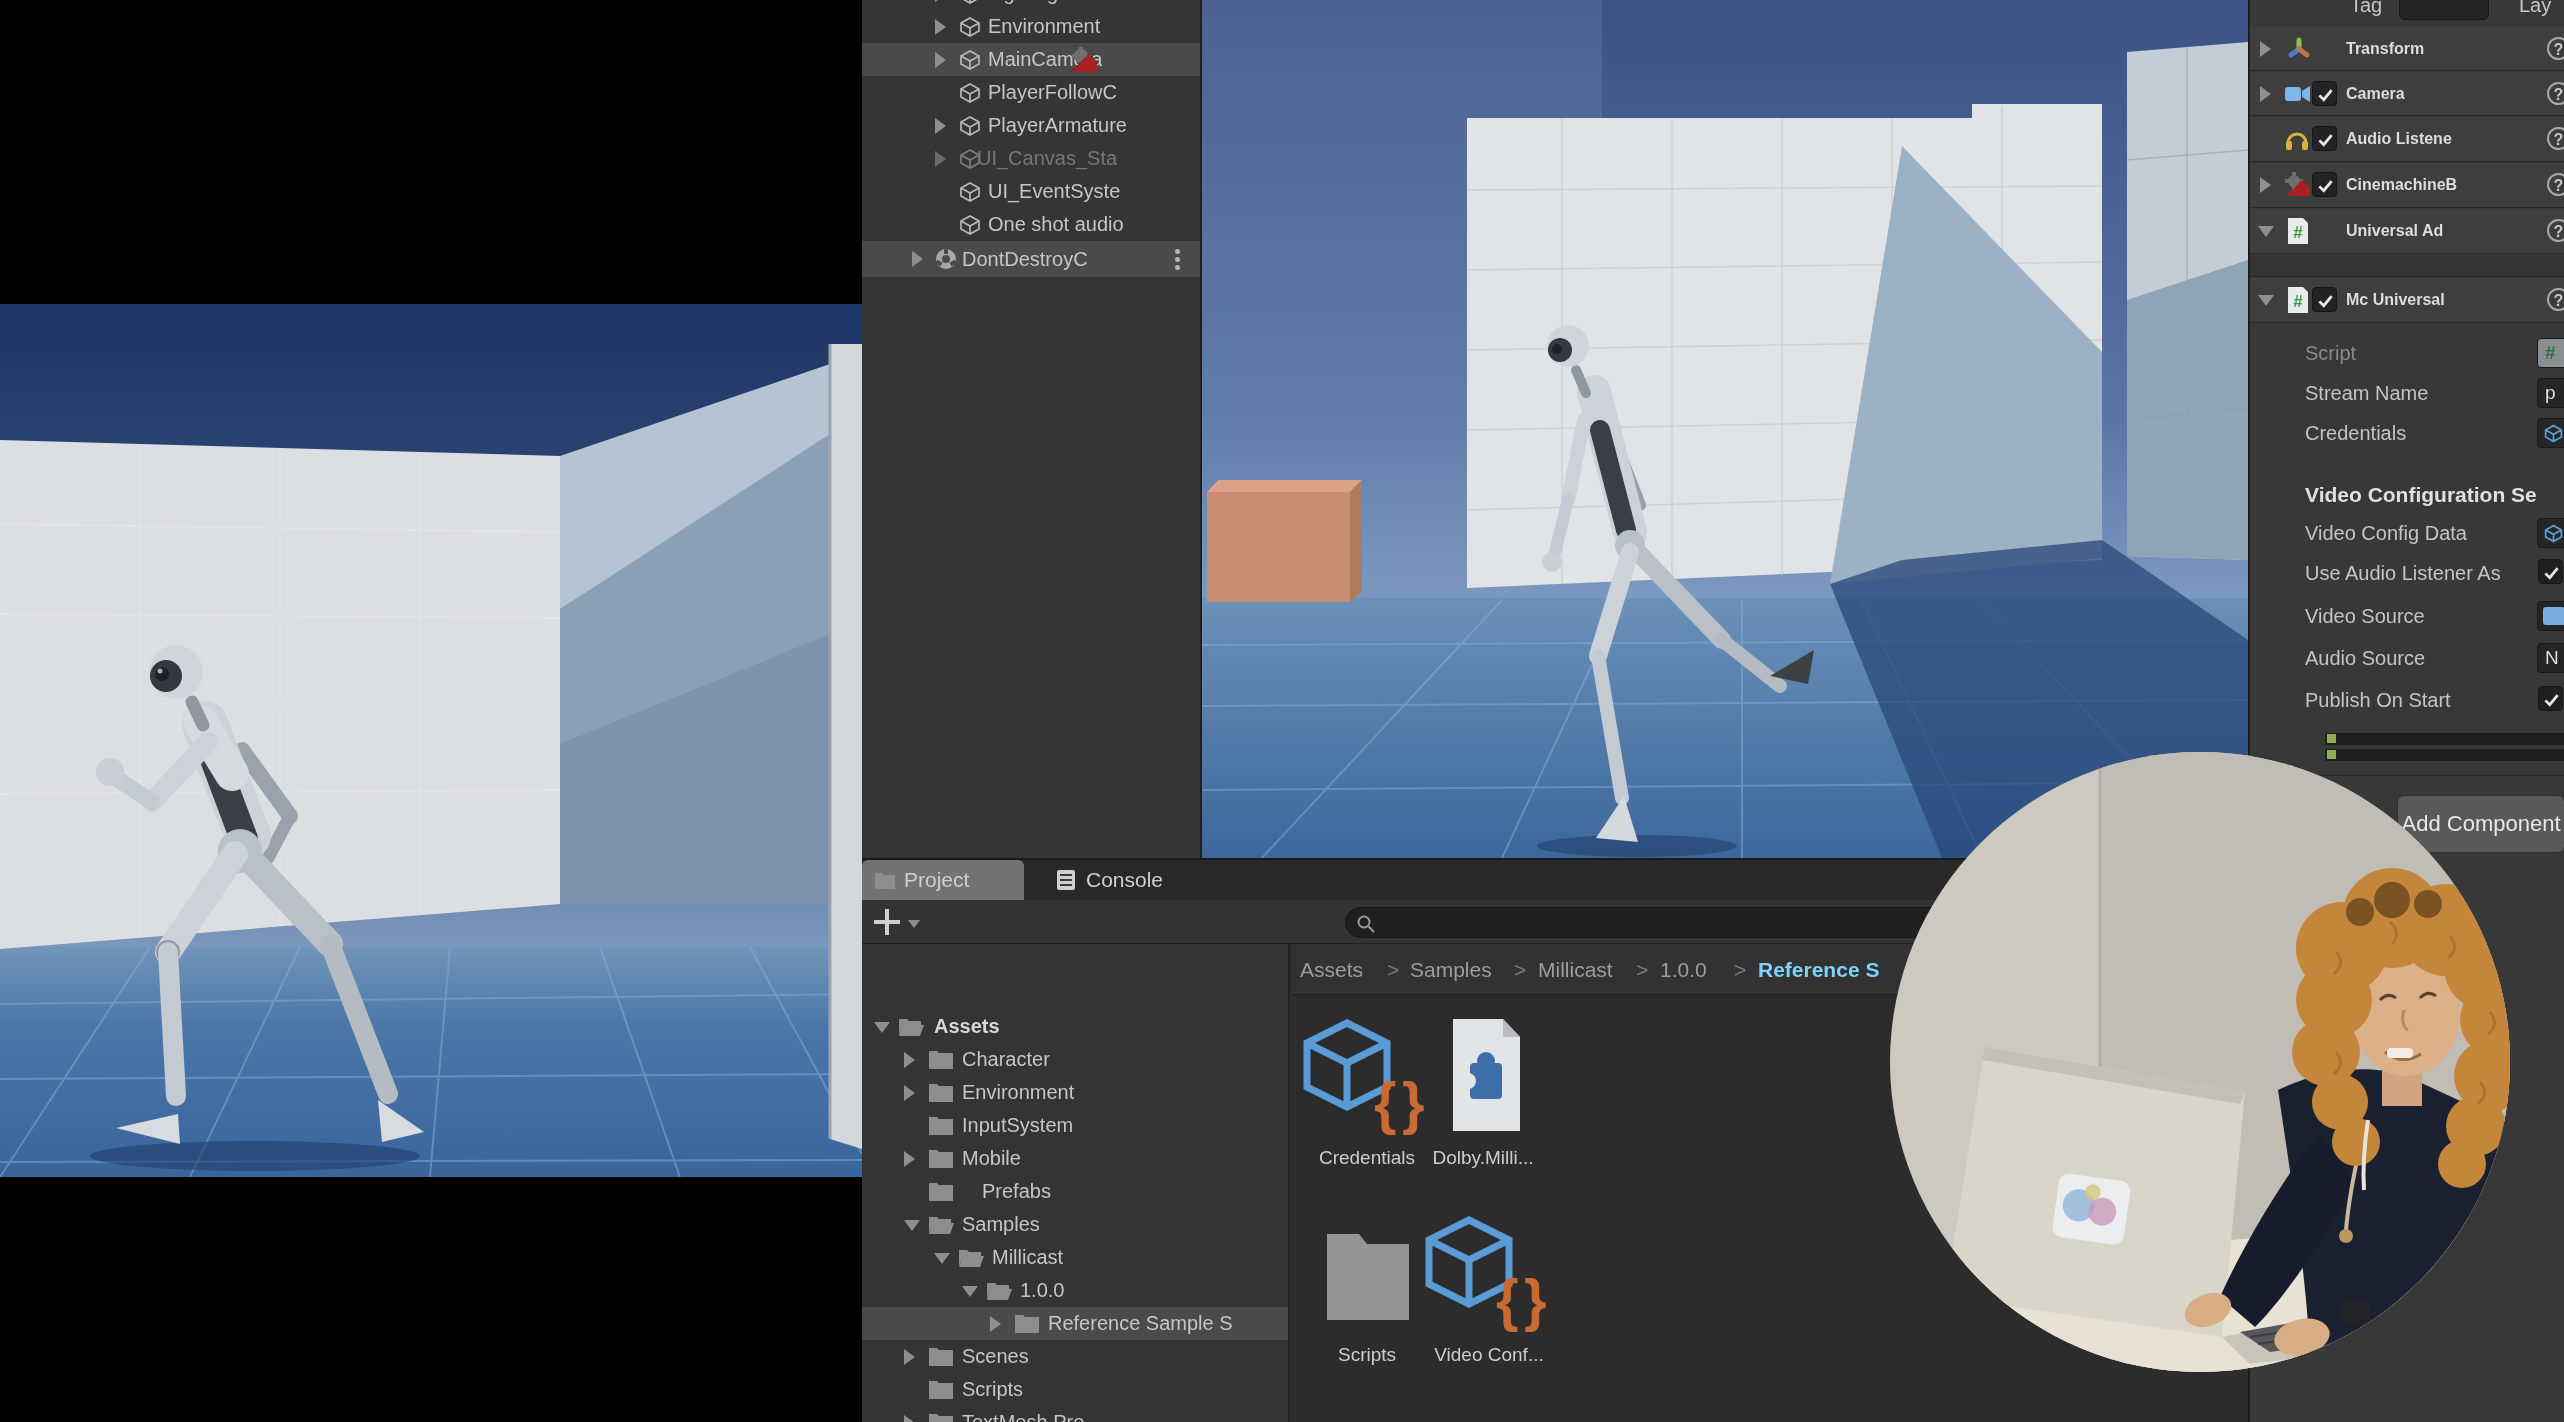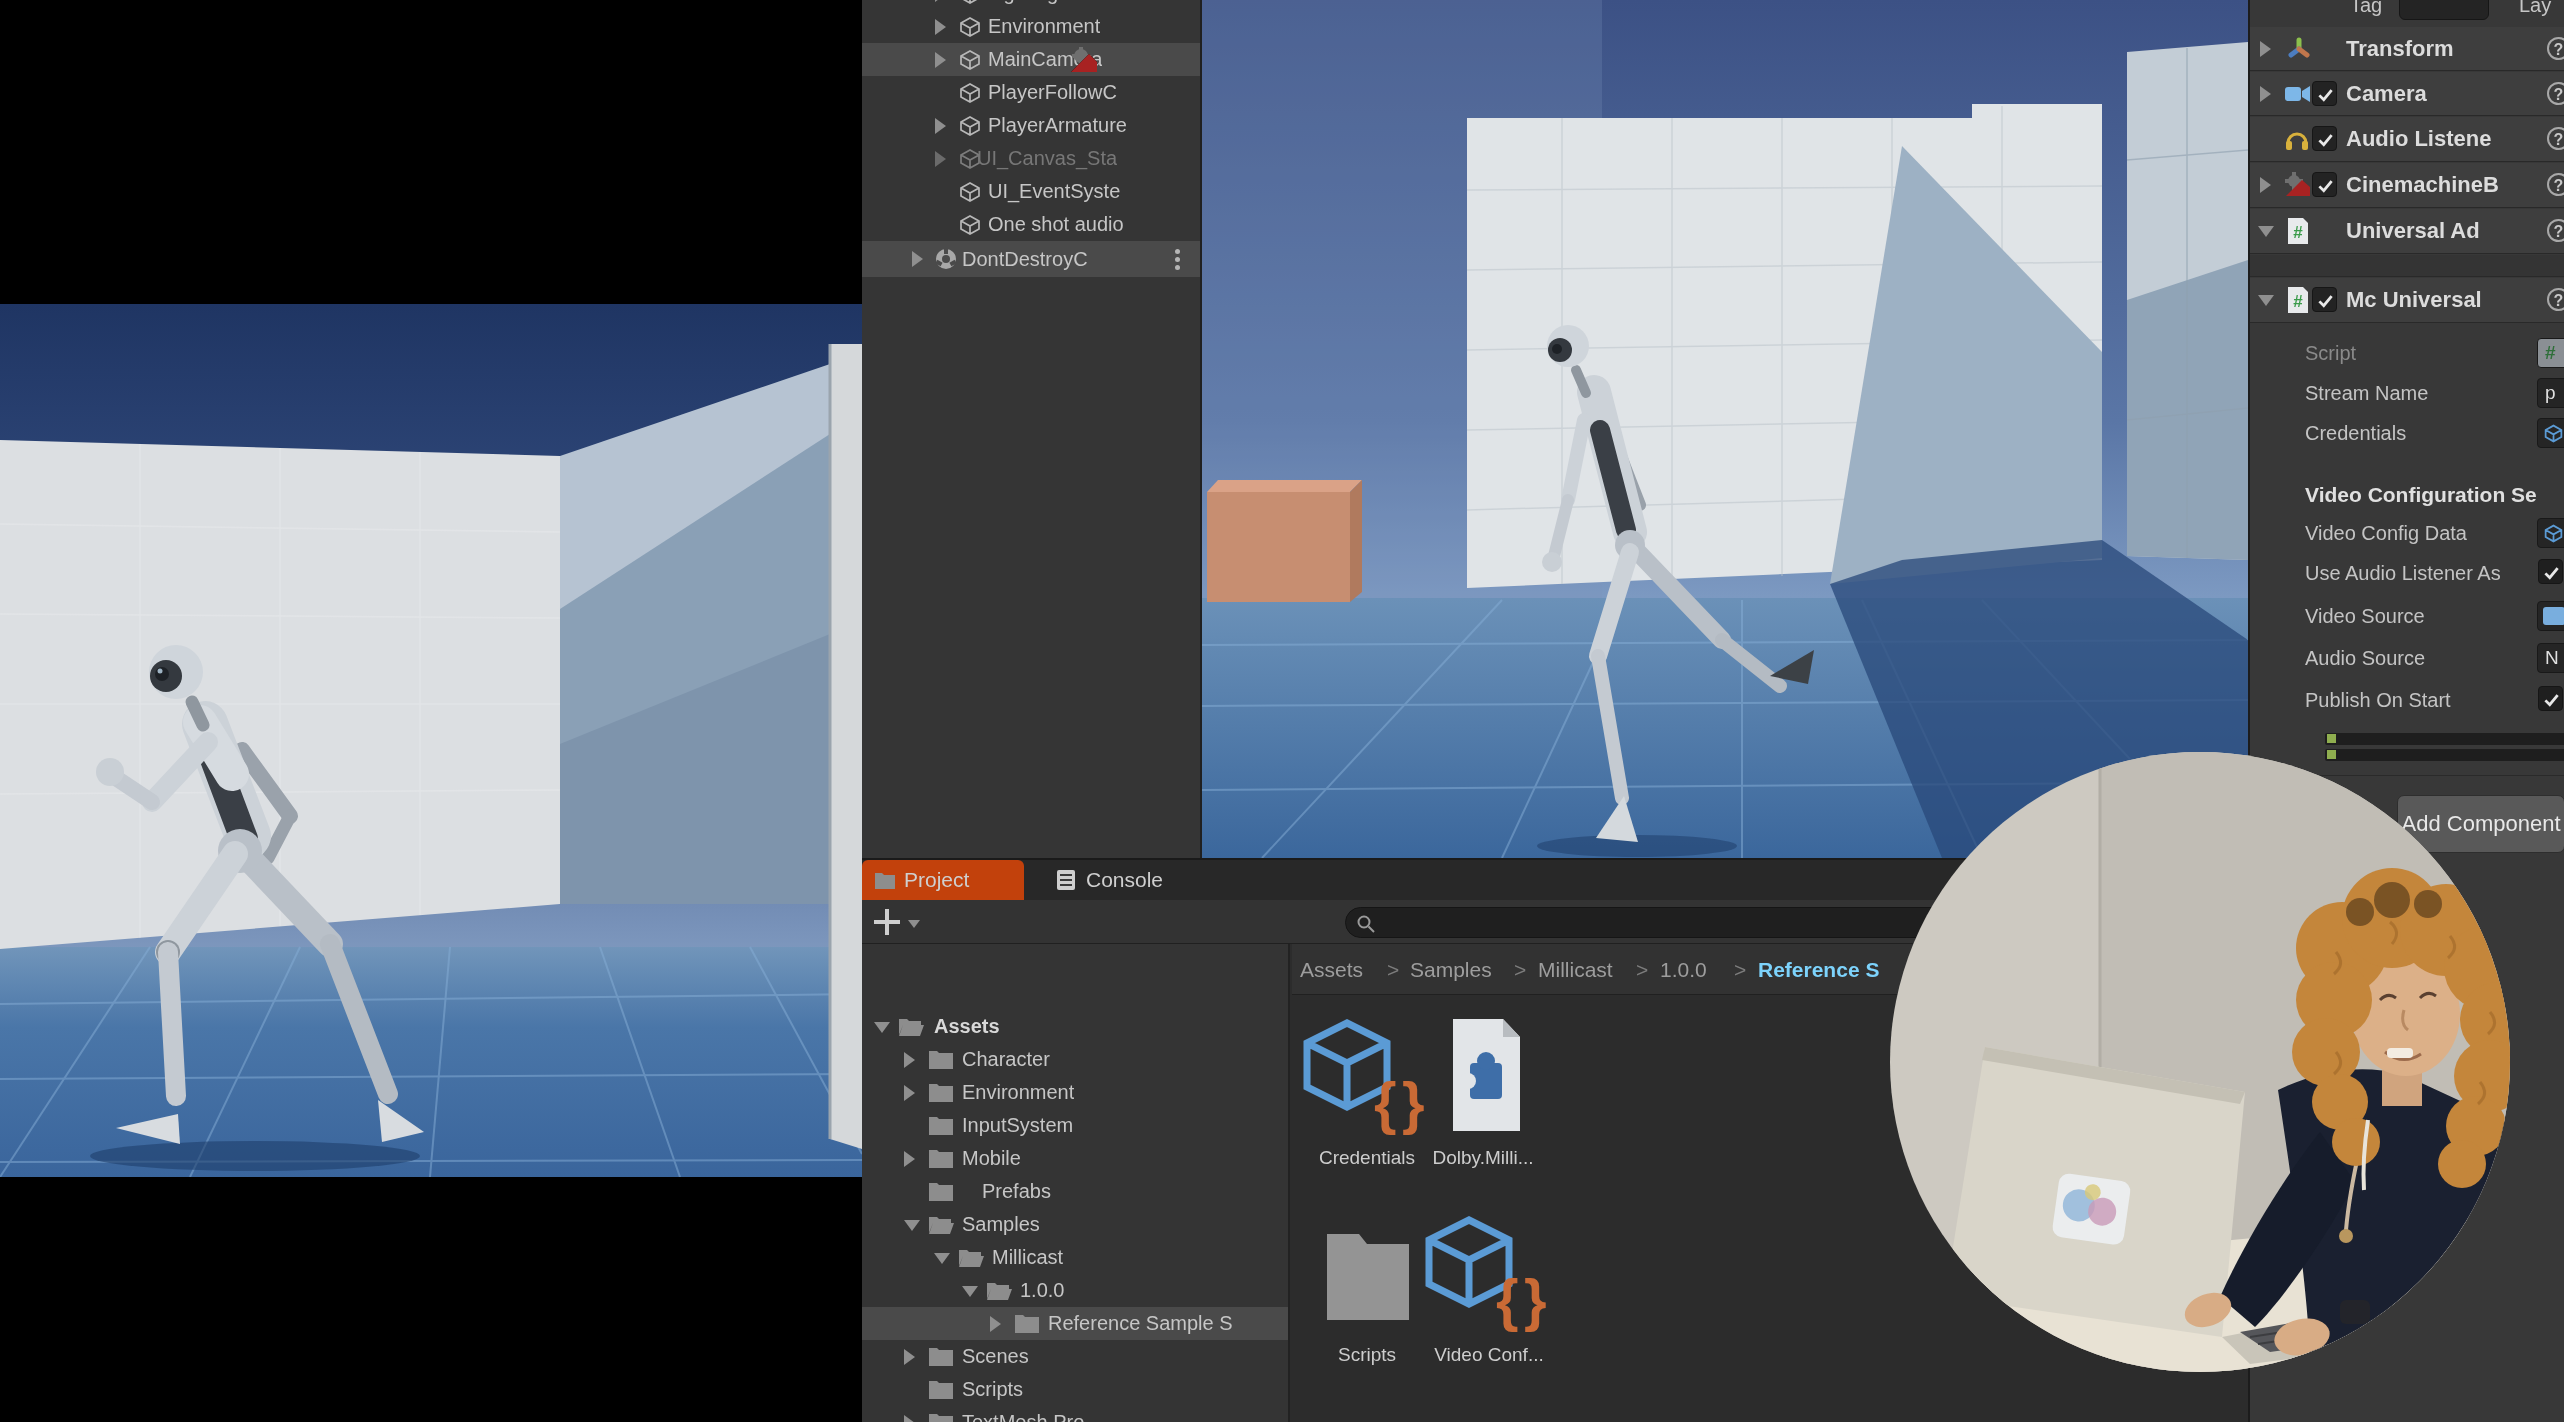--- a/index.html
+++ b/index.html
@@ -20,34 +20,34 @@
   .folder{fill:#8d8d8d;}
   .rowlabel{position:absolute;white-space:nowrap;overflow:hidden;color:#c6c6c6;font-size:20px;line-height:33px;}
   
   .hierarchy{left:862px;top:0;width:340px;height:858px;background:#353535;overflow:hidden;border-right:2px solid #202020;}
   .h-row{position:absolute;left:0;width:100%;height:33px;}
   .h-sel{background:#4a4a4a;}
   .h-dis{color:#777 !important;}
   
   .inspector{left:2248px;top:0;width:316px;height:1422px;background:#383838;border-left:2px solid #1c1c1c;overflow:hidden;}
   .comp{position:absolute;left:0;width:100%;height:44px;background:#3e3e3e;border-bottom:1px solid #292929;}
-  .comp-label{position:absolute;left:96px;top:0;height:44px;line-height:44px;font-size:22px;font-weight:bold;color:#dcdcdc;
+  .comp-label{position:absolute;left:96px;top:0;height:44px;line-height:44px;font-size:16px;font-weight:bold;color:#dcdcdc;
               width:196px;white-space:nowrap;overflow:hidden;}
   .f-label{position:absolute;left:55px;width:232px;white-space:nowrap;overflow:hidden;color:#c4c4c4;font-size:20px;line-height:37px;}
   .f-box{position:absolute;left:287px;width:60px;height:30px;background:#252525;border:1px solid #191919;border-radius:4px;
          color:#dfdfdf;font-size:19px;line-height:28px;padding-left:7px;}
   .addbtn{position:absolute;left:147px;top:795px;width:168px;height:58px;background:#595959;border:1px solid #2e2e2e;
           border-radius:7px;color:#e8e8e8;font-size:22px;text-align:center;line-height:56px;overflow:hidden;}
   .meterbar{position:absolute;left:75px;width:241px;height:12px;background:#1e1e1e;border-radius:2px;}
   .meterbar i{position:absolute;left:2px;top:1px;width:9px;height:9px;background:#8fae4f;}
   
   .project{left:862px;top:858px;width:1386px;height:564px;background:#2c2c2c;border-top:2px solid #1a1a1a;overflow:hidden;}
   .tabbar{position:absolute;left:0;top:0;width:100%;height:40px;background:#282828;}
   .tab{position:absolute;top:0;height:40px;font-size:21px;color:#cfcfcf;line-height:40px;}
-  .tab-active{background:#c2410c;border-radius:6px 6px 0 0;}
+  .tab-active{background:#737373;border-radius:6px 6px 0 0;}
   .toolbar{position:absolute;left:0;top:40px;width:100%;height:44px;background:#333;border-bottom:1px solid #202020;}
   .searchbox{position:absolute;left:483px;top:7px;width:710px;height:31px;background:#1f1f1f;border:1px solid #151515;border-radius:16px;}
   .treecol{position:absolute;left:0;top:84px;width:428px;height:480px;background:#343434;border-right:2px solid #222;}
   .crumbbar{position:absolute;left:430px;top:84px;width:956px;height:51px;background:#323232;border-bottom:1px solid #202020;}
   .crumb{color:#9d9d9d;font-size:21px;line-height:51px;}
   .crumb-sep{color:#7c7c7c;font-size:21px;margin:0 10px;}
   .crumb-last{color:#7dd3fc;font-weight:bold;}
   .t-row{position:absolute;left:0;width:100%;height:33px;}
   .griditem{position:absolute;width:150px;text-align:center;}
   .gridlabel{margin-top:6px;color:#cdcdcd;font-size:19px;white-space:nowrap;}

